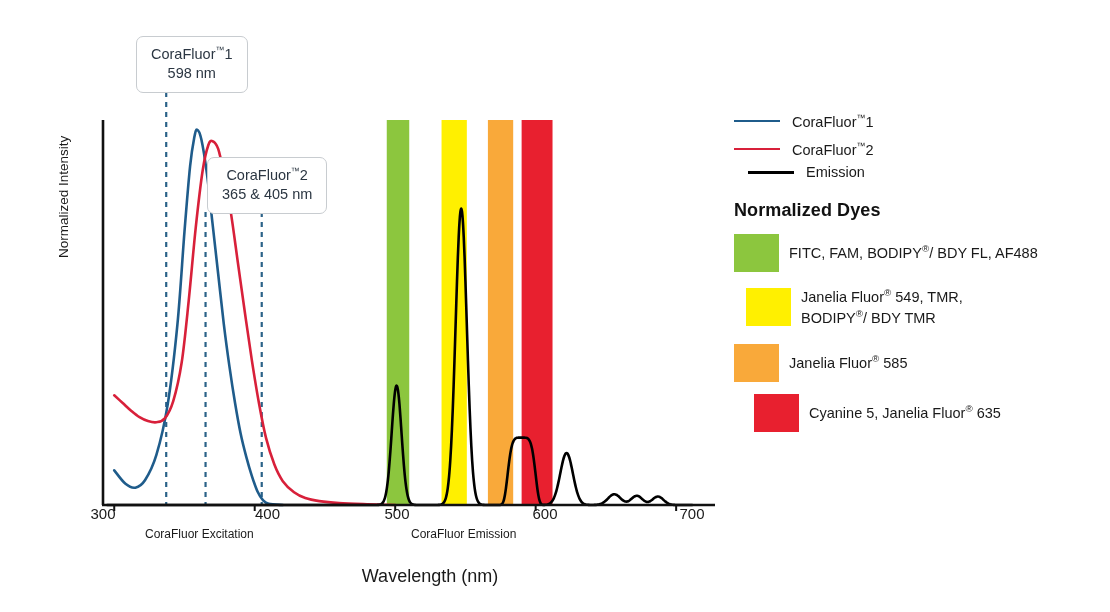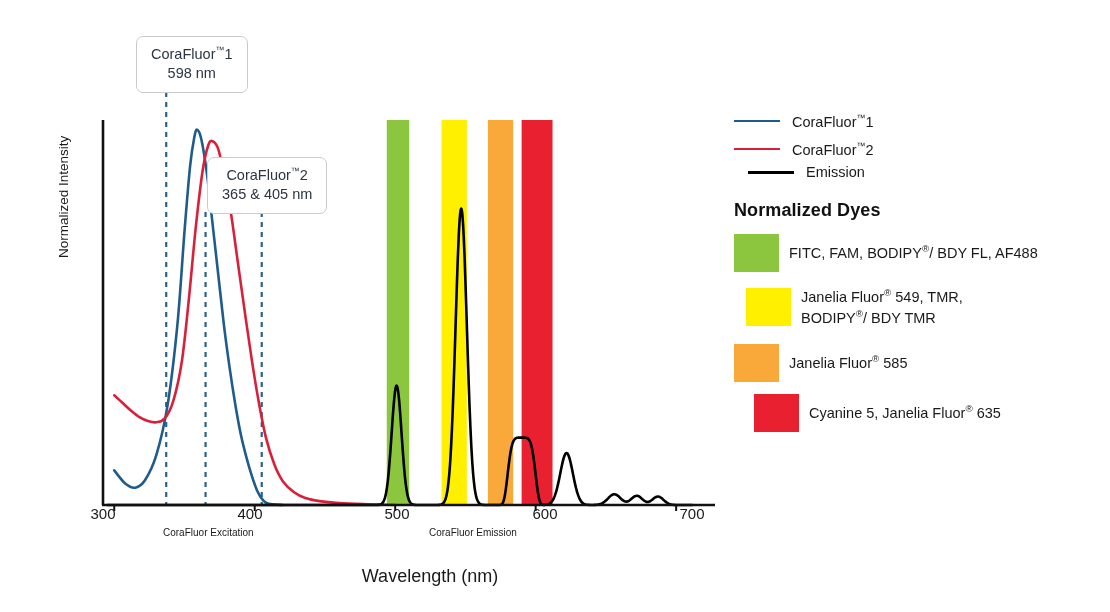--- a/index.html
+++ b/index.html
@@ -39,26 +39,25 @@
   .tick-label {
     position: absolute;
     font-size: 15px;
     color: #1a1a1a;
     text-align: center;
     width: 60px;
     top: 505px;
   }
   .sub-label {
     position: absolute;
-    font-size: 10px;
+    font-size: 12px;
     color: #1a1a1a;
     text-align: left;
     top: 527px;
     white-space: nowrap;
-    margin-left: 18px;
   }
 
   
   .callout {
     position: absolute;
     border: 1px solid #c8ccd0;
     border-radius: 7px;
     background: #ffffff;
     text-align: center;
     color: #2b3642;
@@ -124,21 +123,21 @@
         <line x1="114.23809523809524" y1="505" x2="114.23809523809524" y2="511" stroke="#111" stroke-width="2"></line>
         <line x1="254.7142857142857" y1="505" x2="254.7142857142857" y2="511" stroke="#111" stroke-width="2"></line>
         <line x1="395.1904761904762" y1="505" x2="395.1904761904762" y2="511" stroke="#111" stroke-width="2"></line>
         <line x1="535.6666666666666" y1="505" x2="535.6666666666666" y2="511" stroke="#111" stroke-width="2"></line>
         <line x1="676.1428571428571" y1="505" x2="676.1428571428571" y2="511" stroke="#111" stroke-width="2"></line>
       </svg>
 
     <div class="y-axis-title">Normalized Intensity</div>
 
     <div class="tick-label" style="left:73px;">300</div>
-    <div class="tick-label" style="left:220px;">400</div>
+    <div class="tick-label" style="left:220px;text-align:right;">400</div>
     <div class="tick-label" style="left:367px;">500</div>
     <div class="tick-label" style="left:515px;">600</div>
     <div class="tick-label" style="left:662px;">700</div>
 
     <div class="sub-label" style="left:145px;">CoraFluor Excitation</div>
     <div class="sub-label" style="left:411px;">CoraFluor Emission</div>
 
     <div class="x-axis-title">Wavelength (nm)</div>
 
     <div class="callout" style="left:136px; top:36px;">

